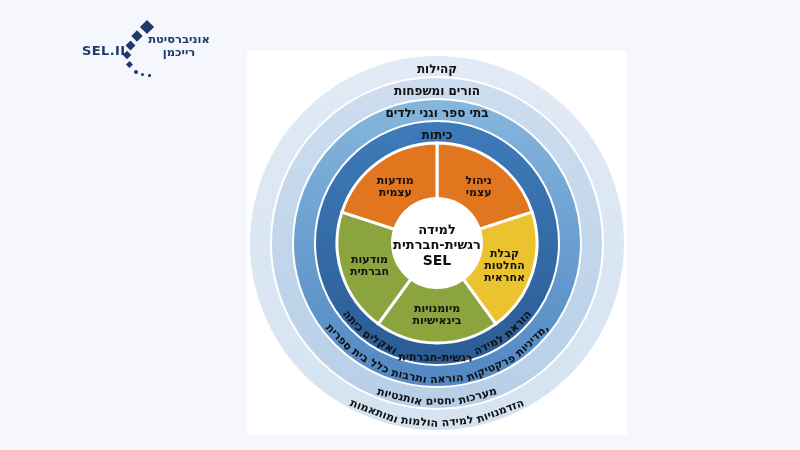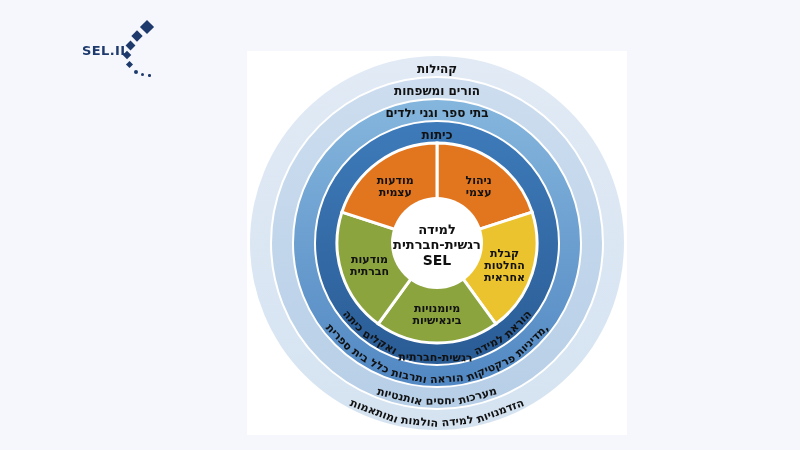--- a/index.html
+++ b/index.html
@@ -33,20 +33,24 @@
     <div id="stars-arc">
         <span class="star" style="left: 60px; top: 0px; width: 10px; height: 10px;"></span>
         <span class="star" style="left: 51px; top: 10px; width: 8px; height: 8px;"></span>
         <span class="star" style="left: 45px; top: 20px; width: 7px; height: 7px;"></span>
         <span class="star" style="left: 42px; top: 30px; width: 6px; height: 6px;"></span>
         <span class="star" style="left: 45px; top: 40px; width: 5px; height: 5px;"></span>
         <span class="dot" style="left: 52px; top: 48px; width: 4px; height: 4px;"></span>
         <span class="dot" style="left: 59px; top: 51px; width: 3px; height: 3px;"></span>
         <span class="dot" style="left: 66px; top: 52px; width: 2.5px; height: 2.5px;"></span>
       </div>
+    <div class="uni">
+      <div>אוניברסיטת</div>
+      <div>רייכמן</div>
+    </div>
   </div>
 
   <div class="panel">
     <svg id="wheel-svg" width="378" height="378" viewBox="0 0 378 378">
         <defs>
           <linearGradient id="rg0" x1="0" y1="0" x2="0" y2="1">
             <stop offset="0%" stop-color="#3e7bba"></stop>
             <stop offset="100%" stop-color="#2a5c95"></stop>
           </linearGradient>
           <linearGradient id="rg1" x1="0" y1="0" x2="0" y2="1">

